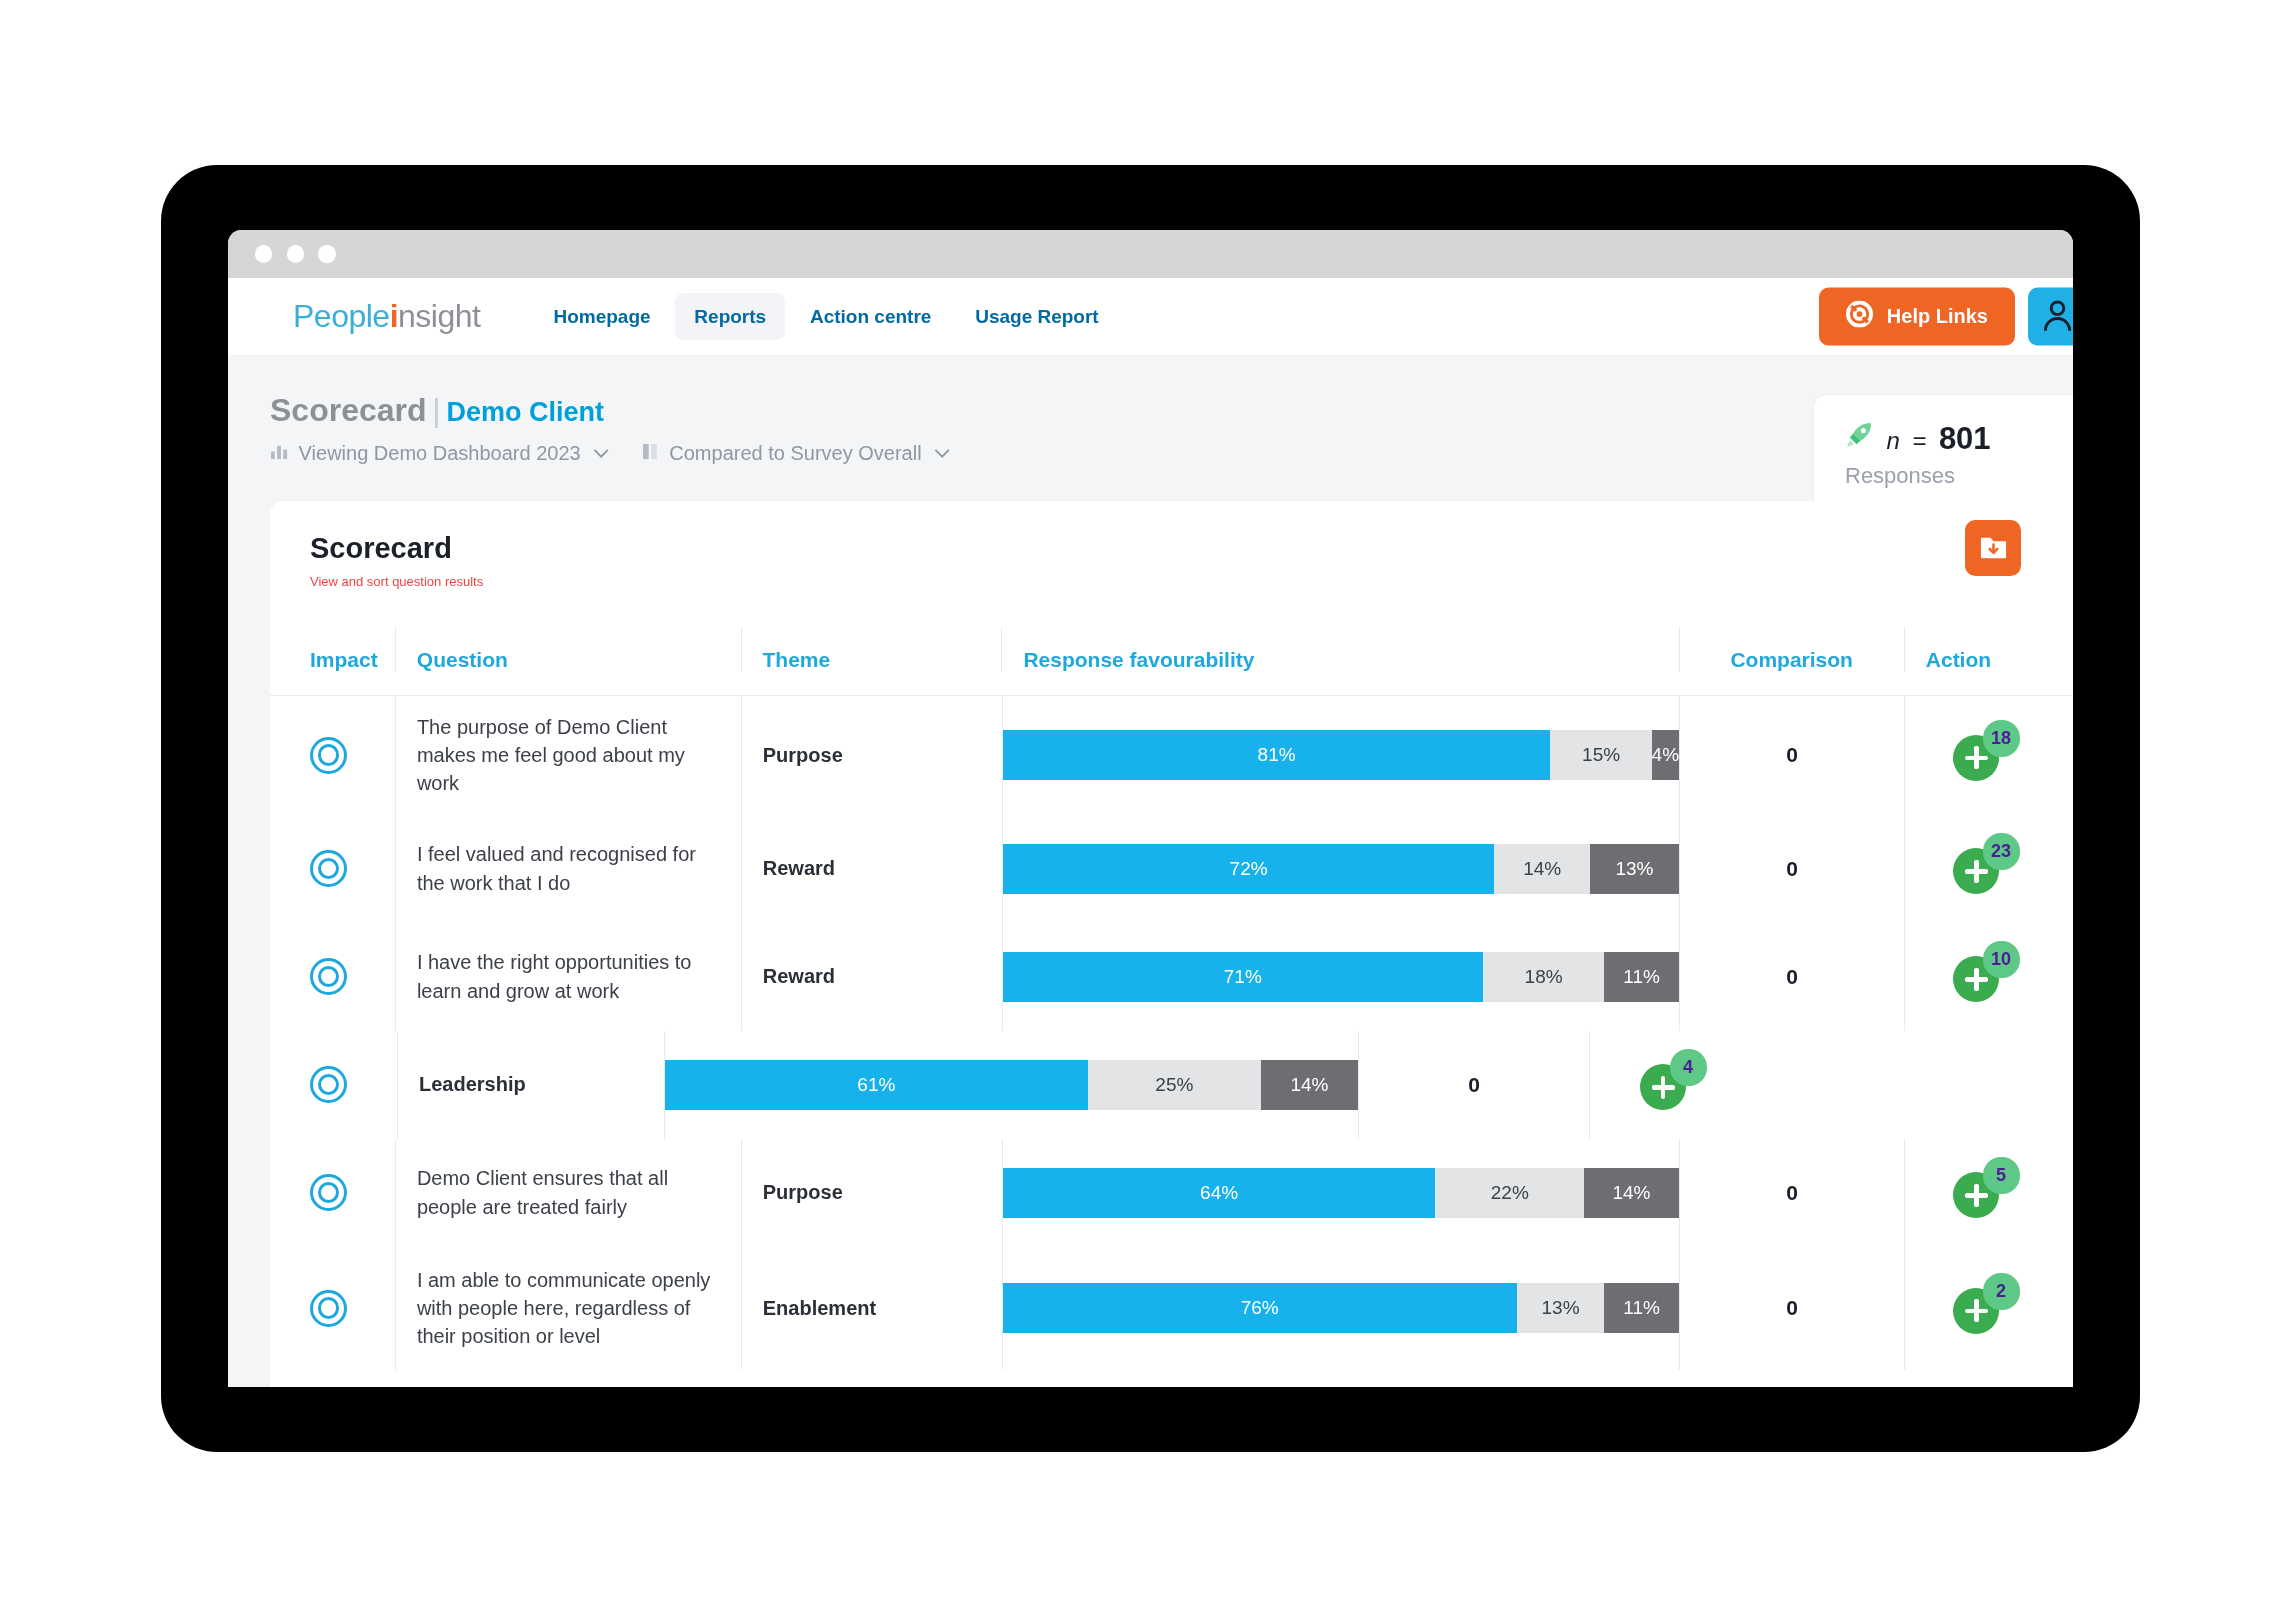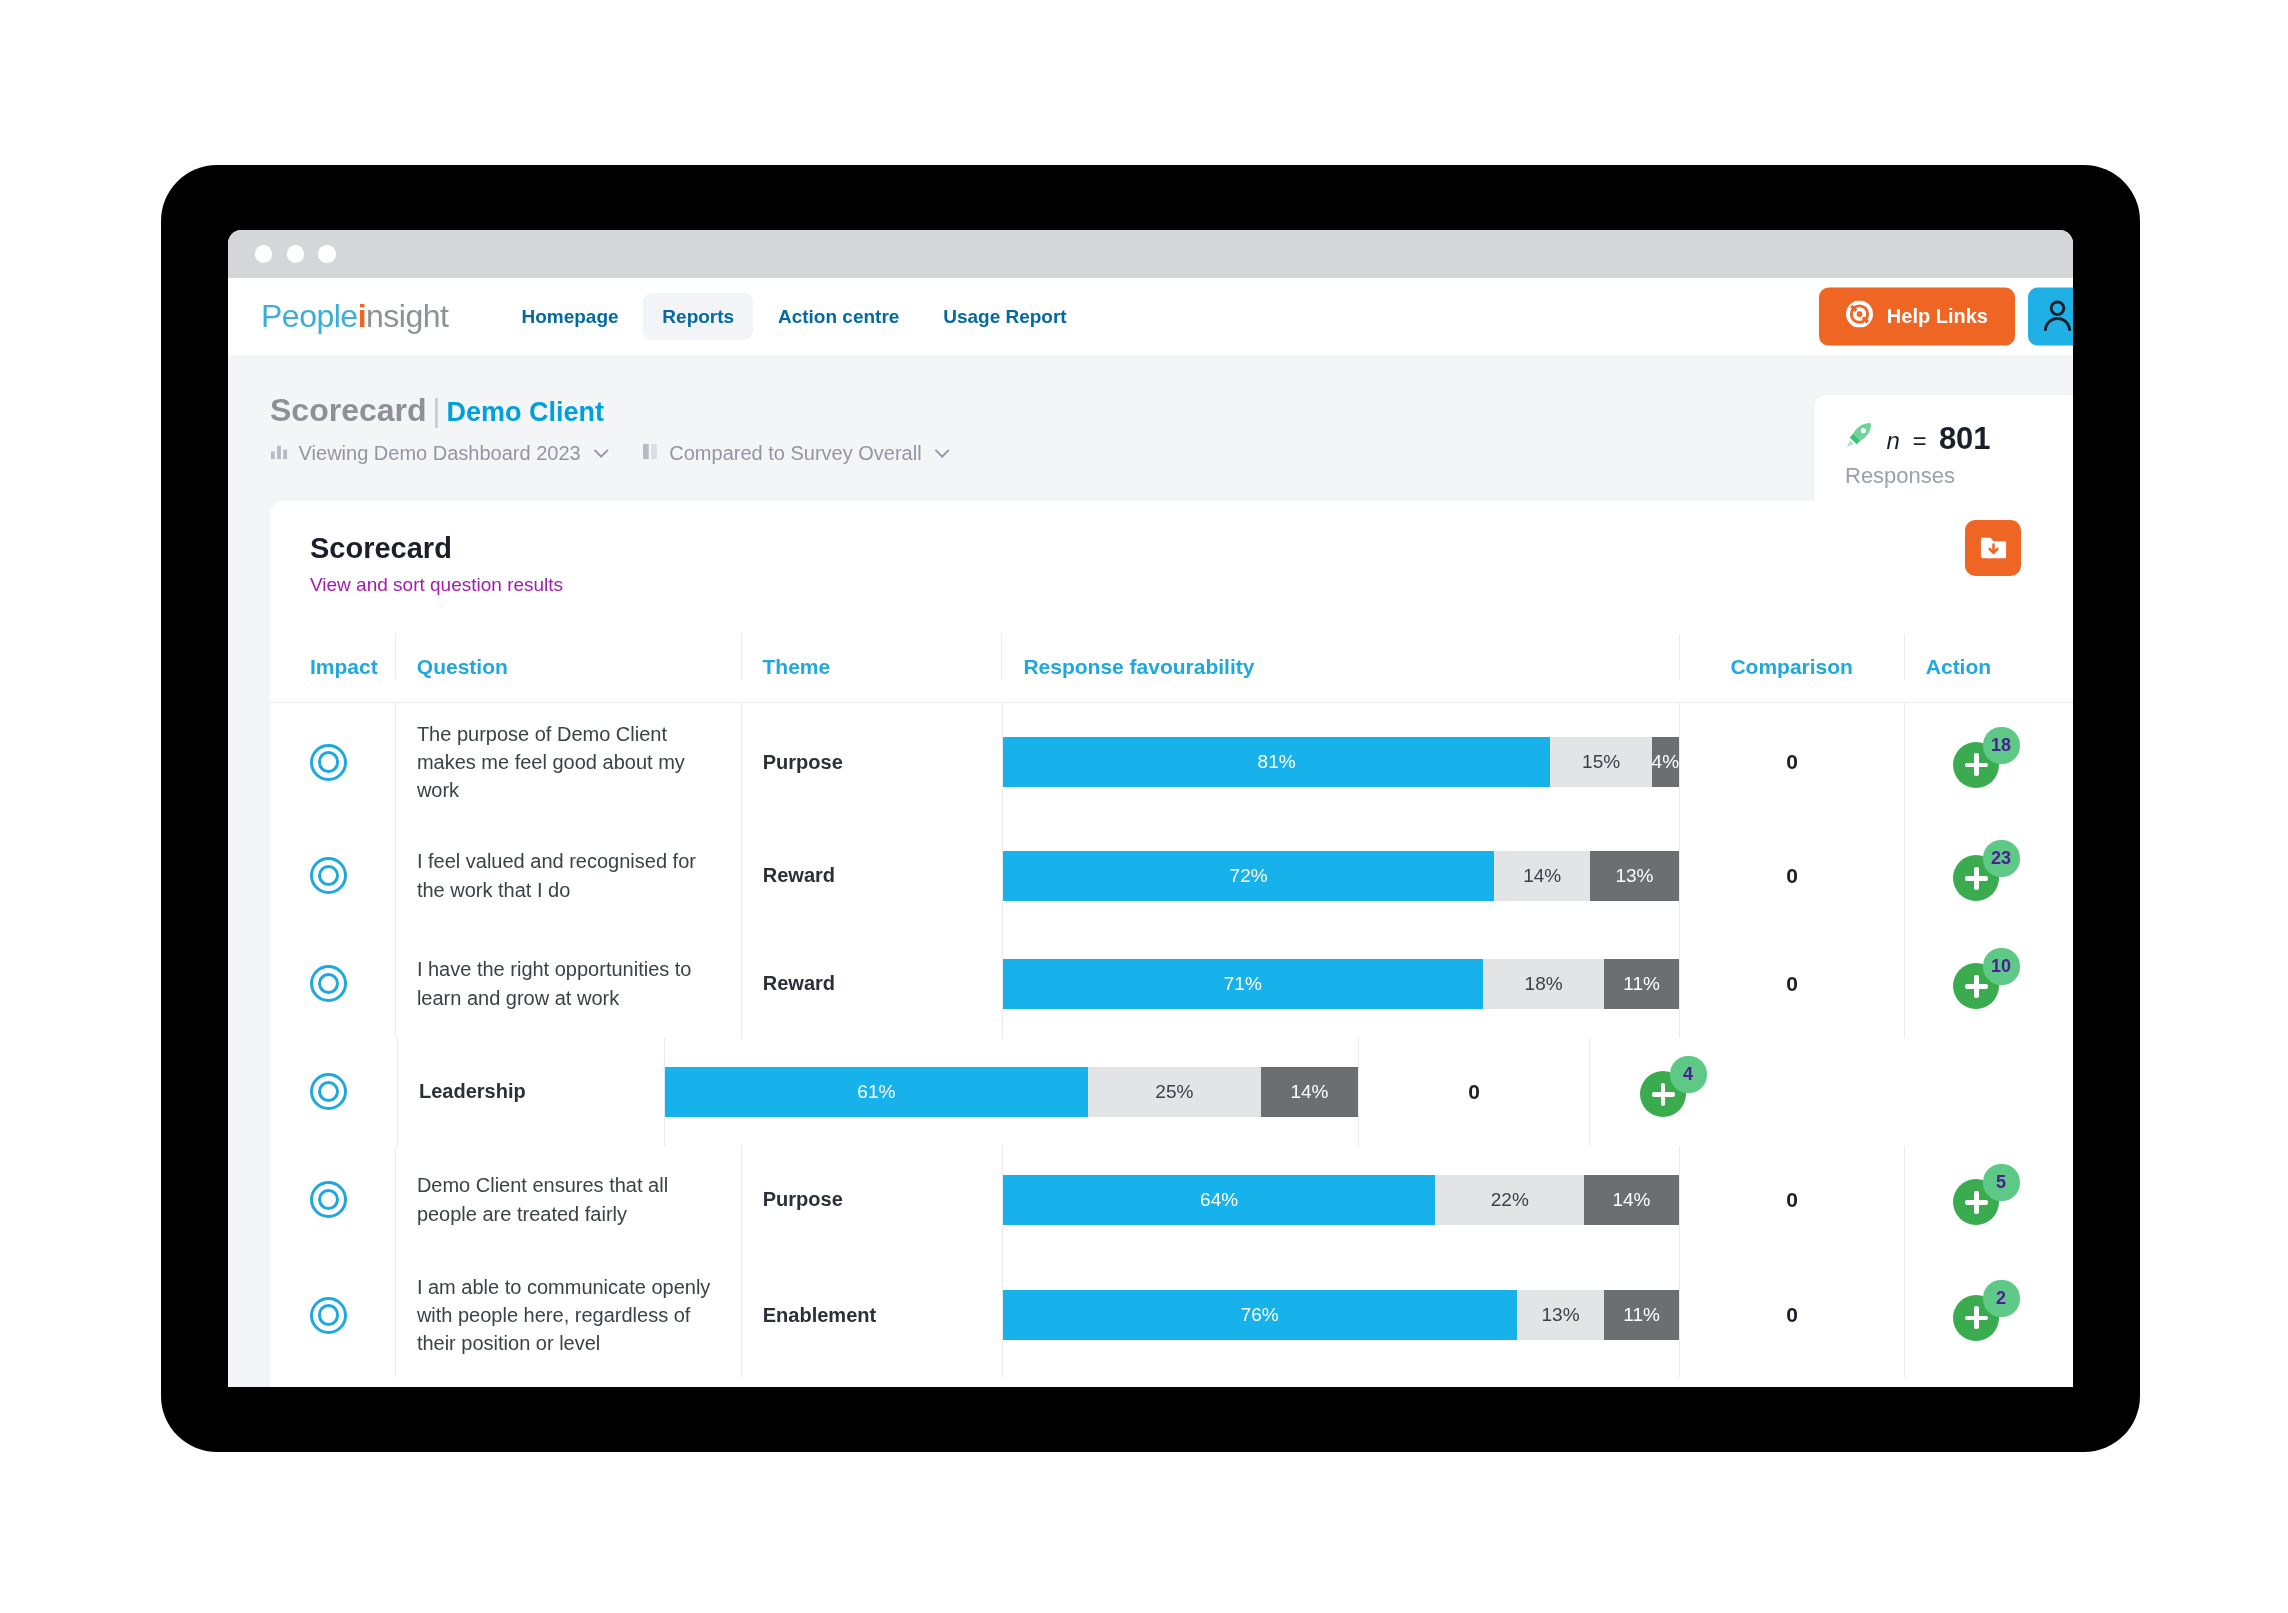--- a/index.html
+++ b/index.html
@@ -46,20 +46,21 @@
   .dot { width: 17.3px; height: 17.3px; border-radius: 50%; background: #ffffff; }
 
   
   #topnav {
     height: 77px;
     background: #ffffff;
     display: flex;
     align-items: center;
     padding: 0 0 0 33px;
     position: relative;
+    margin-left: 32px;
   }
   #logo {
     font-size: 32px;
     letter-spacing: -0.5px;
     white-space: nowrap;
     font-weight: 400;
   }
   #logo .people { color: #3aaed8; }
   #logo .i { color: #ef6524; font-weight: 600; }
   #logo .nsight { color: #8d9096; }
@@ -174,21 +175,21 @@
   #card {
     margin: 0 0 0 42px;
     background: #ffffff;
     border-radius: 13.4px 0 0 0;
     height: 886px;
     position: relative;
     overflow: hidden;
   }
   #card-head { padding: 31px 0 0 40px; position: relative; }
   #card-title { font-size: 29px; font-weight: 700; color: #1b1f2a; }
-  #card-sub { font-size: 19px; color: #a21caf; margin-top: 8.6px; }
+  #card-sub { font-size: 13px; color: #ef4444; margin-top: 8.6px; }
   #export-btn {
     position: absolute;
     right: 52px;
     top: 19px;
     width: 56px; height: 56px;
     background: #ef6524;
     border-radius: 10.6px;
     display: flex; align-items: center; justify-content: center;
     cursor: pointer;
   }

